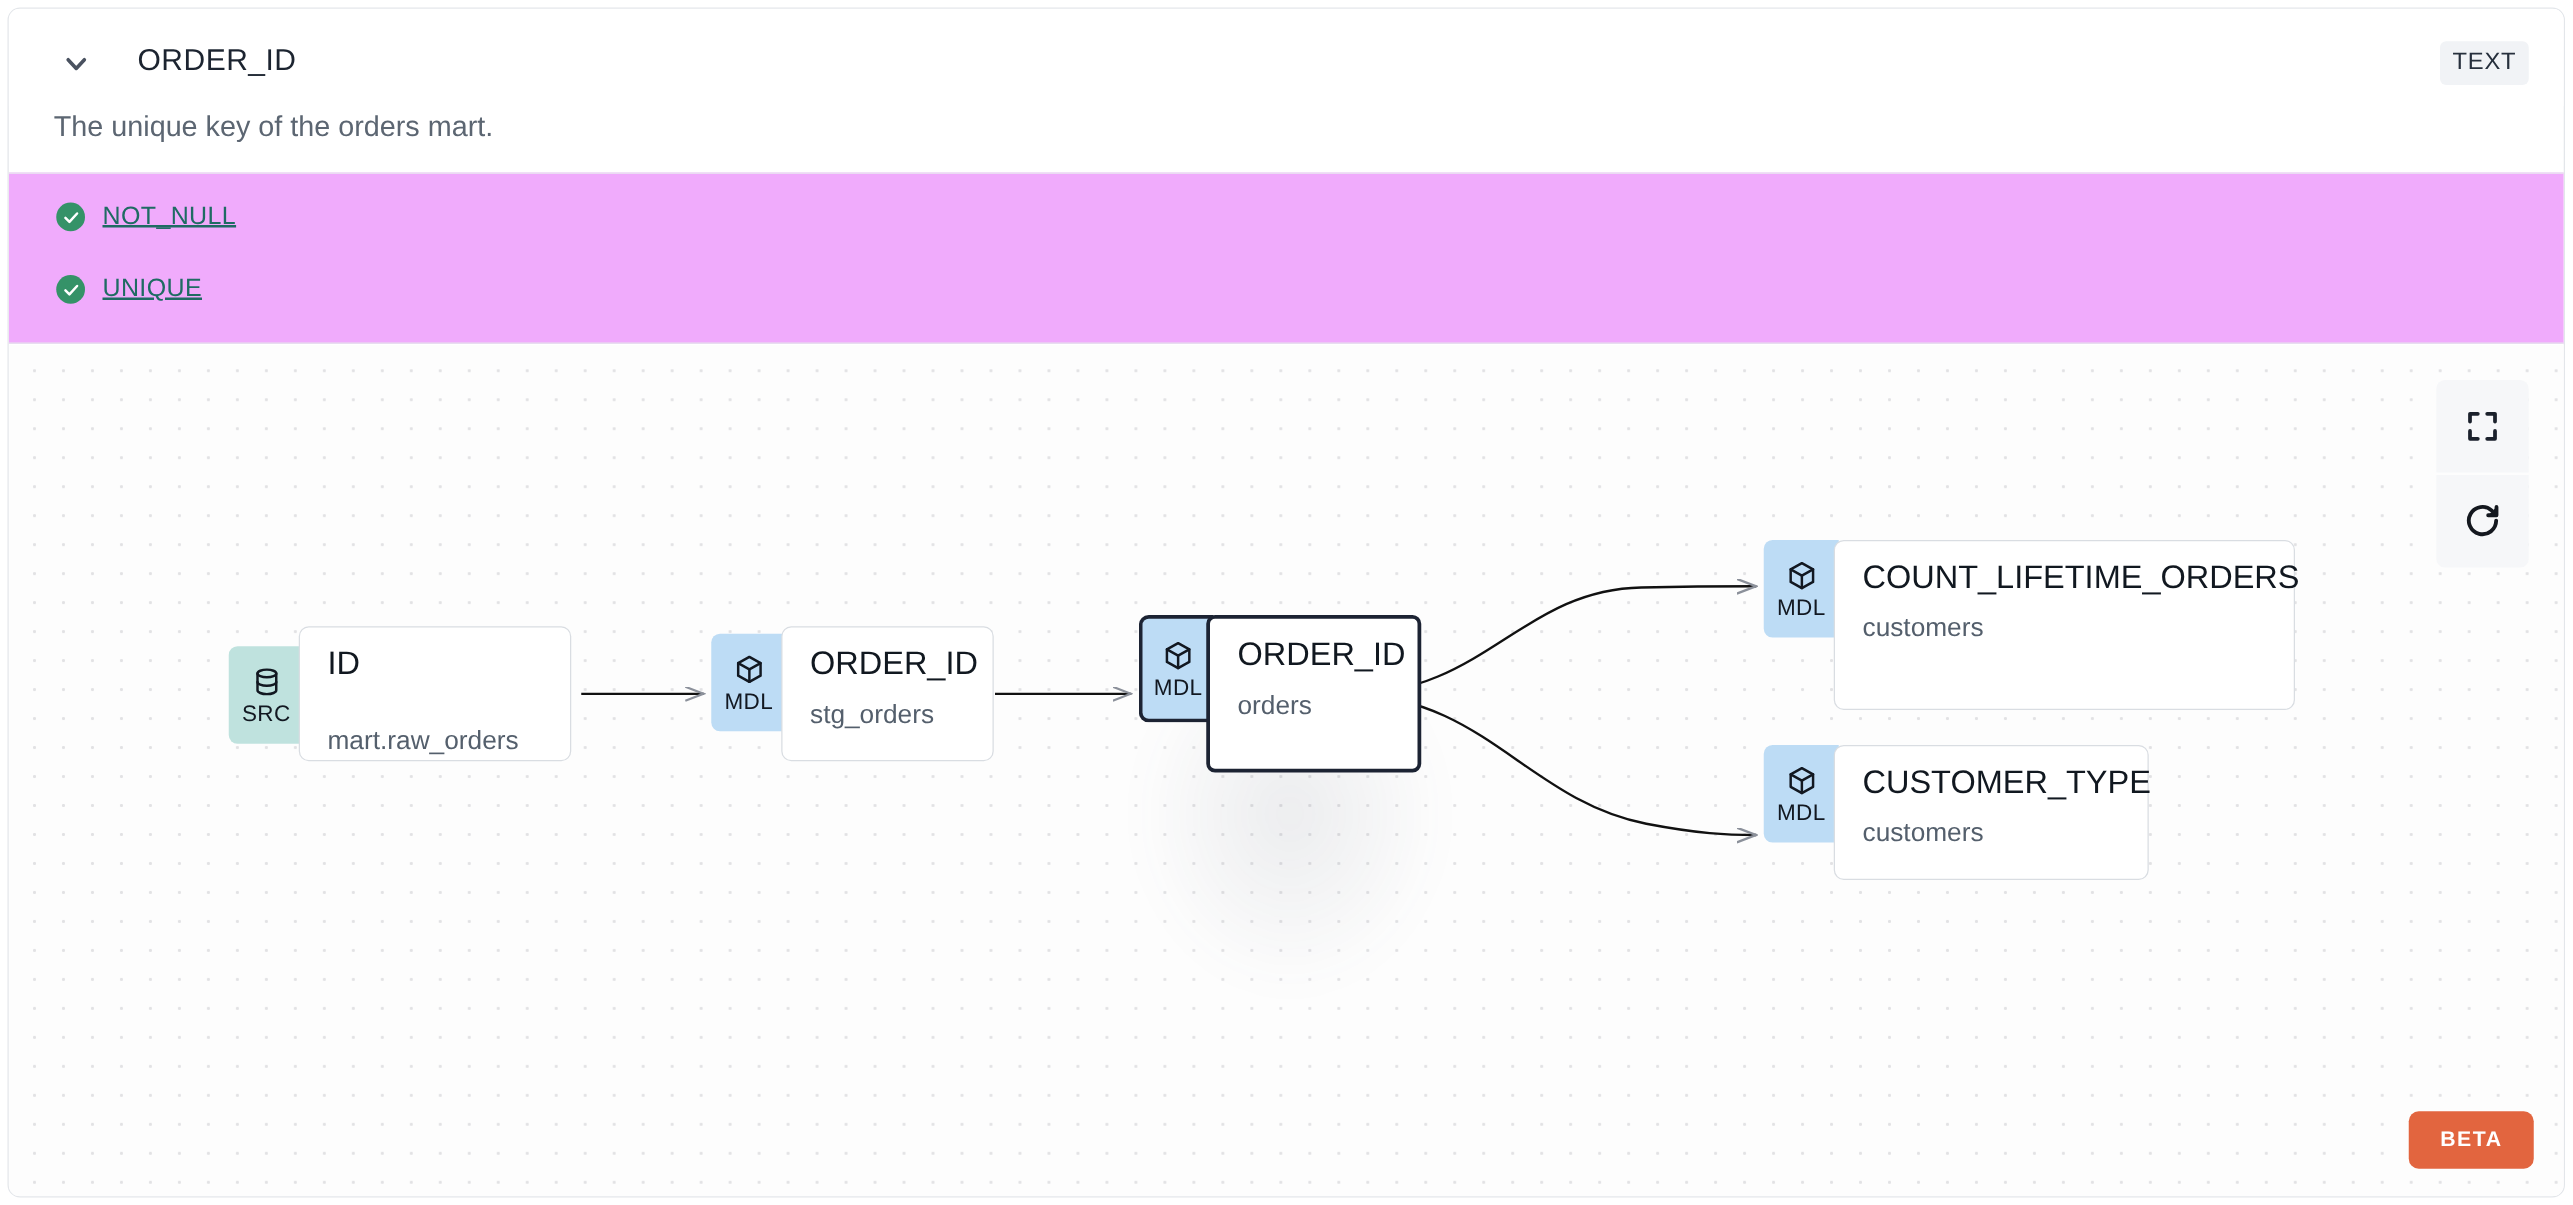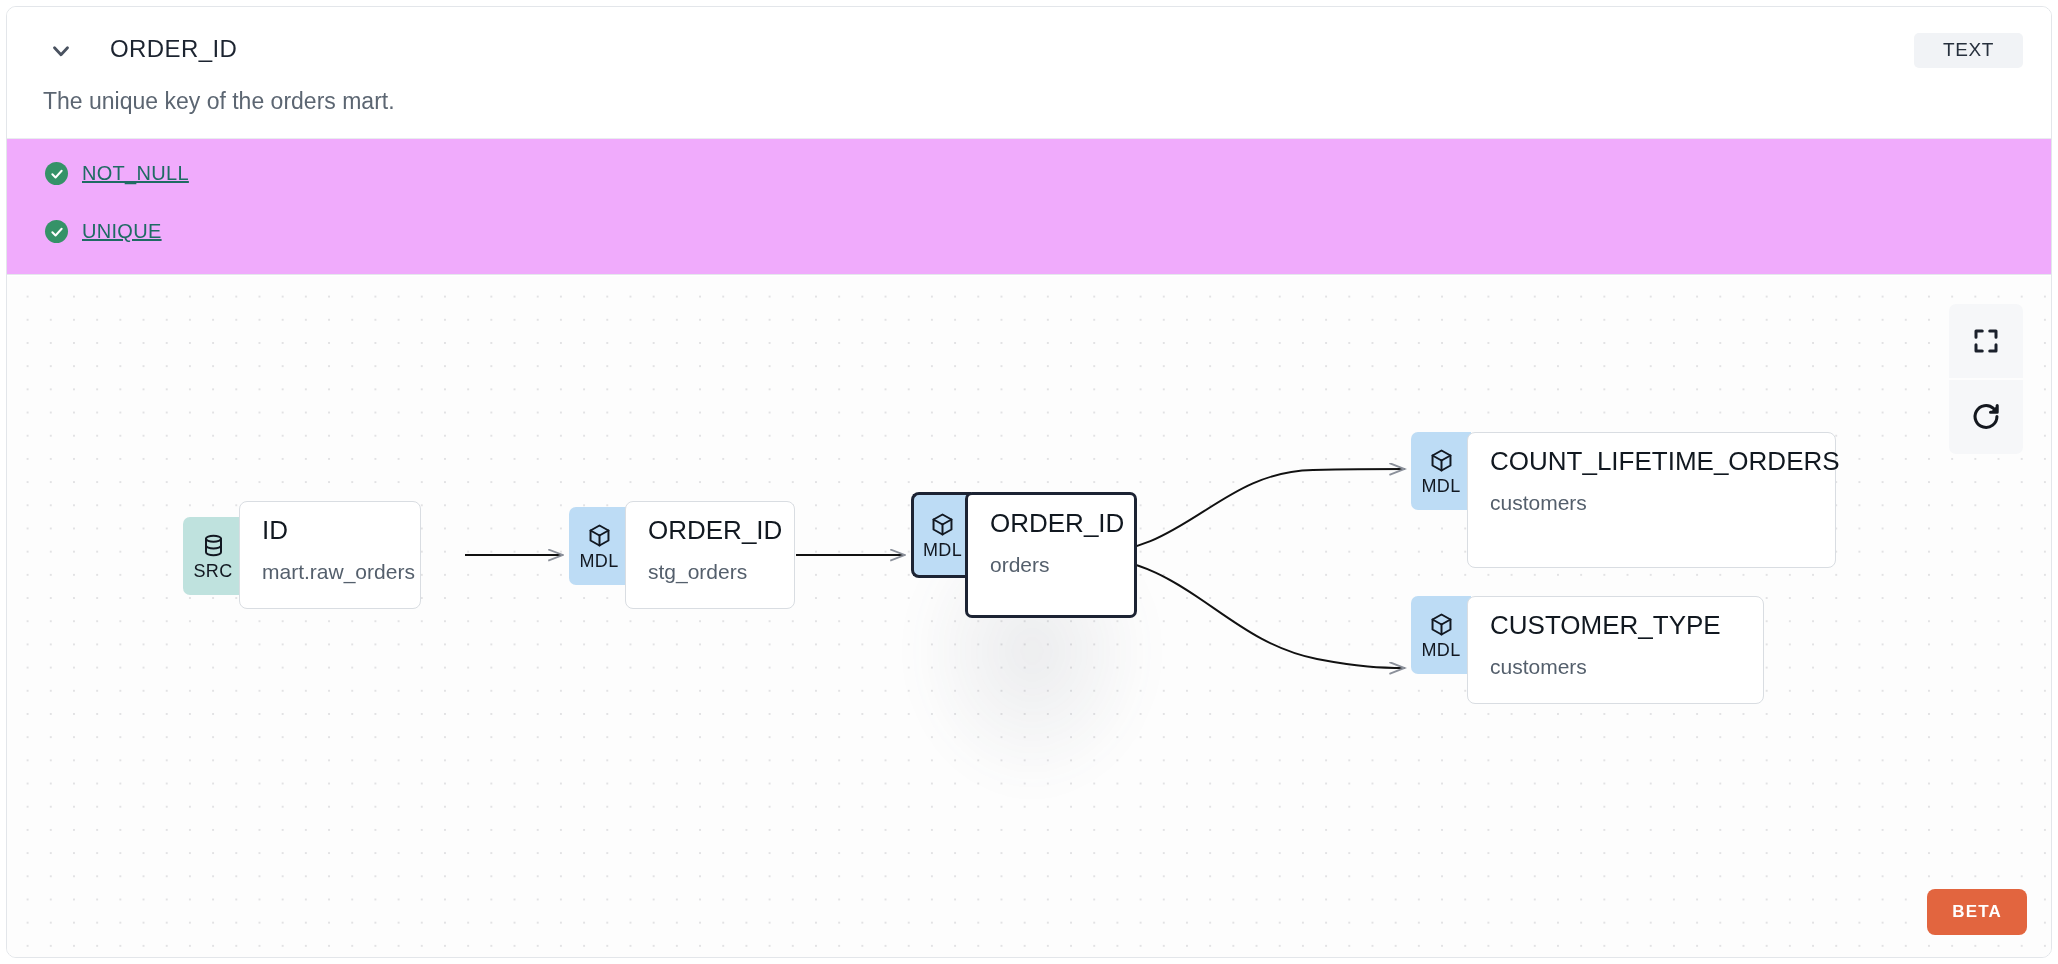--- a/index.html
+++ b/index.html
@@ -35,21 +35,21 @@
   .chev svg { display:block; }
   .col-title {
     position: absolute; left: 103px; top: 28px;
     font-size: 24px; letter-spacing: .4px;
     color: #1c2430; font-weight: 400;
   }
   .type-badge {
     position: absolute; right: 28px; top: 26px;
     background: #f1f3f6; color: #27303d;
     font-size: 19px; letter-spacing: .6px;
-    padding: 6px 29px 7px; border-radius: 5px;
+    padding: 6px 10px 7px; border-radius: 5px;
   }
 
   
   .desc {
     position: absolute; left: 36px; top: 81px;
     font-size: 23px; color: #5c6672; font-weight: 400;
   }
 
   
   .tests {
@@ -118,21 +118,21 @@
     display: flex; flex-direction: column;
     justify-content: flex-start;
     position: relative; z-index: 2;
   }
   .n-name { font-size: 26px; color: #111820; line-height: 1.15; white-space: nowrap; }
   .n-sub  { font-size: 21px; color: #545f6c; margin-top: 14px; white-space: nowrap; }
 
   
   #node-src      { left: 176px; top: 225px; height: 108px; }
   #node-src .badge { height: 78px; align-self: flex-start; margin-top: 16px; }
-  #node-src .body  { width: 182px; height: 108px; }
+  #node-src .body  { width: 218px; height: 108px; gap: 21px; }
 
   #node-stg      { left: 562px; top: 225px; height: 108px; }
   #node-stg .badge { height: 78px; align-self: flex-start; margin-top: 6px; }
   #node-stg .body  { width: 170px; height: 108px; }
 
   #node-sel      { left: 904px; top: 216px; height: 126px; }
   #node-sel .badge {
     height: 86px; align-self: flex-start; margin-top: 0px;
     border: 3px solid #1c2333; border-right: none;
     border-radius: 8px 0 0 8px;
@@ -143,21 +143,21 @@
     margin-left: -6px;
   }
   #node-sel .n-name { font-weight: 400; }
 
   #node-clo      { left: 1404px; top: 156px; height: 108px; }
   #node-clo .badge { height: 78px; align-self: flex-start; margin-top: 0px; }
   #node-clo .body  { width: 369px; height: 136px; }
 
   #node-ctype    { left: 1404px; top: 320px; height: 108px; }
   #node-ctype .badge { height: 78px; align-self: flex-start; margin-top: 0px; }
-  #node-ctype .body  { width: 297px; height: 108px; }
+  #node-ctype .body  { width: 252px; height: 108px; }
 
   .sel-shadow {
     position: absolute;
     left: 900px; top: 230px;
     width: 250px; height: 290px;
     border-radius: 40px;
     background: radial-gradient(ellipse at center, rgba(60,70,90,.09) 0%, rgba(60,70,90,0) 70%);
     filter: blur(14px);
     z-index: 0;
   }

